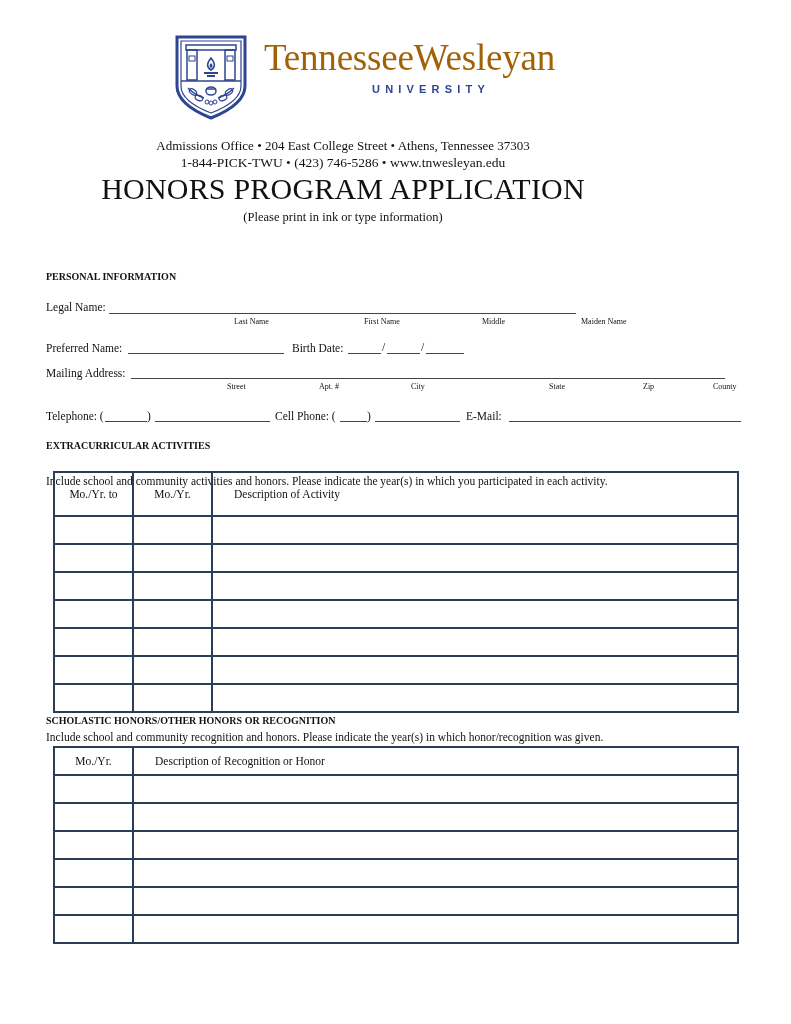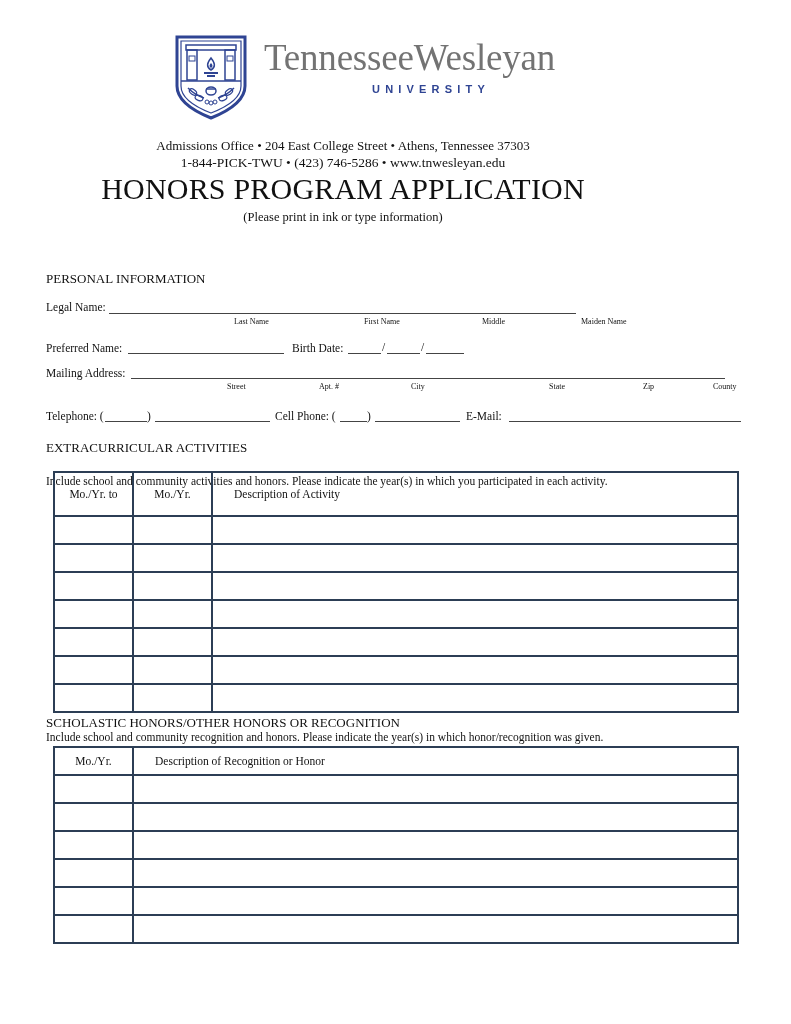--- a/index.html
+++ b/index.html
@@ -2,31 +2,31 @@
 <html><head>
 <meta charset="utf-8">
 <style>
   html, body { margin: 0; padding: 0; background: #ffffff; }
   body { width: 791px; height: 1024px; position: relative; overflow: hidden;
          font-family: "Liberation Serif", "DejaVu Serif", serif; color: #111; }
   .abs { position: absolute; }
 
   
   .logo-shield { left: 174px; top: 34px; width: 74px; height: 86px; }
-  .brand-name { left: 264px; top: 36px; font-size: 37px; color: #737373; letter-spacing: -0.2px; white-space: nowrap; }
+  .brand-name { left: 264px; top: 36px; font-size: 37px; color: #a16207; letter-spacing: -0.2px; white-space: nowrap; }
   .brand-sub { left: 372px; top: 83px; font-family: "Liberation Sans", "DejaVu Sans", sans-serif; font-weight: bold;
                font-size: 11px; letter-spacing: 5.2px; color: #2f4493; white-space: nowrap; }
 
   .center-line { left: 0; width: 686px; text-align: center; white-space: nowrap; }
   .addr1 { top: 138px; font-size: 13px; }
   .addr2 { top: 155px; font-size: 13.5px; }
   .title { top: 172px; font-size: 30px; letter-spacing: 0.2px; }
   .subtitle { top: 210px; font-size: 12.5px; }
 
-  .section-head { font-size: 13px; white-space: nowrap; }
+  .section-head { font-size: 10px; white-space: nowrap; font-weight: bold; }
   .label { font-size: 11.5px; white-space: nowrap; }
   .line { border-bottom: 1px solid #444; height: 0; }
   .cap { font-size: 8px; white-space: nowrap; padding-left: 36px; }
   .slash { font-size: 11.5px; }
 
   
   table.grid { border-collapse: collapse; position: absolute; }
   table.grid td { border: 2px solid #2c3e55; padding: 0 0 0 0; font-size: 11.5px; vertical-align: middle; }
   table.grid td.hdr-center { text-align: center; }
   table.grid td.hdr-left { padding-left: 21px; }

